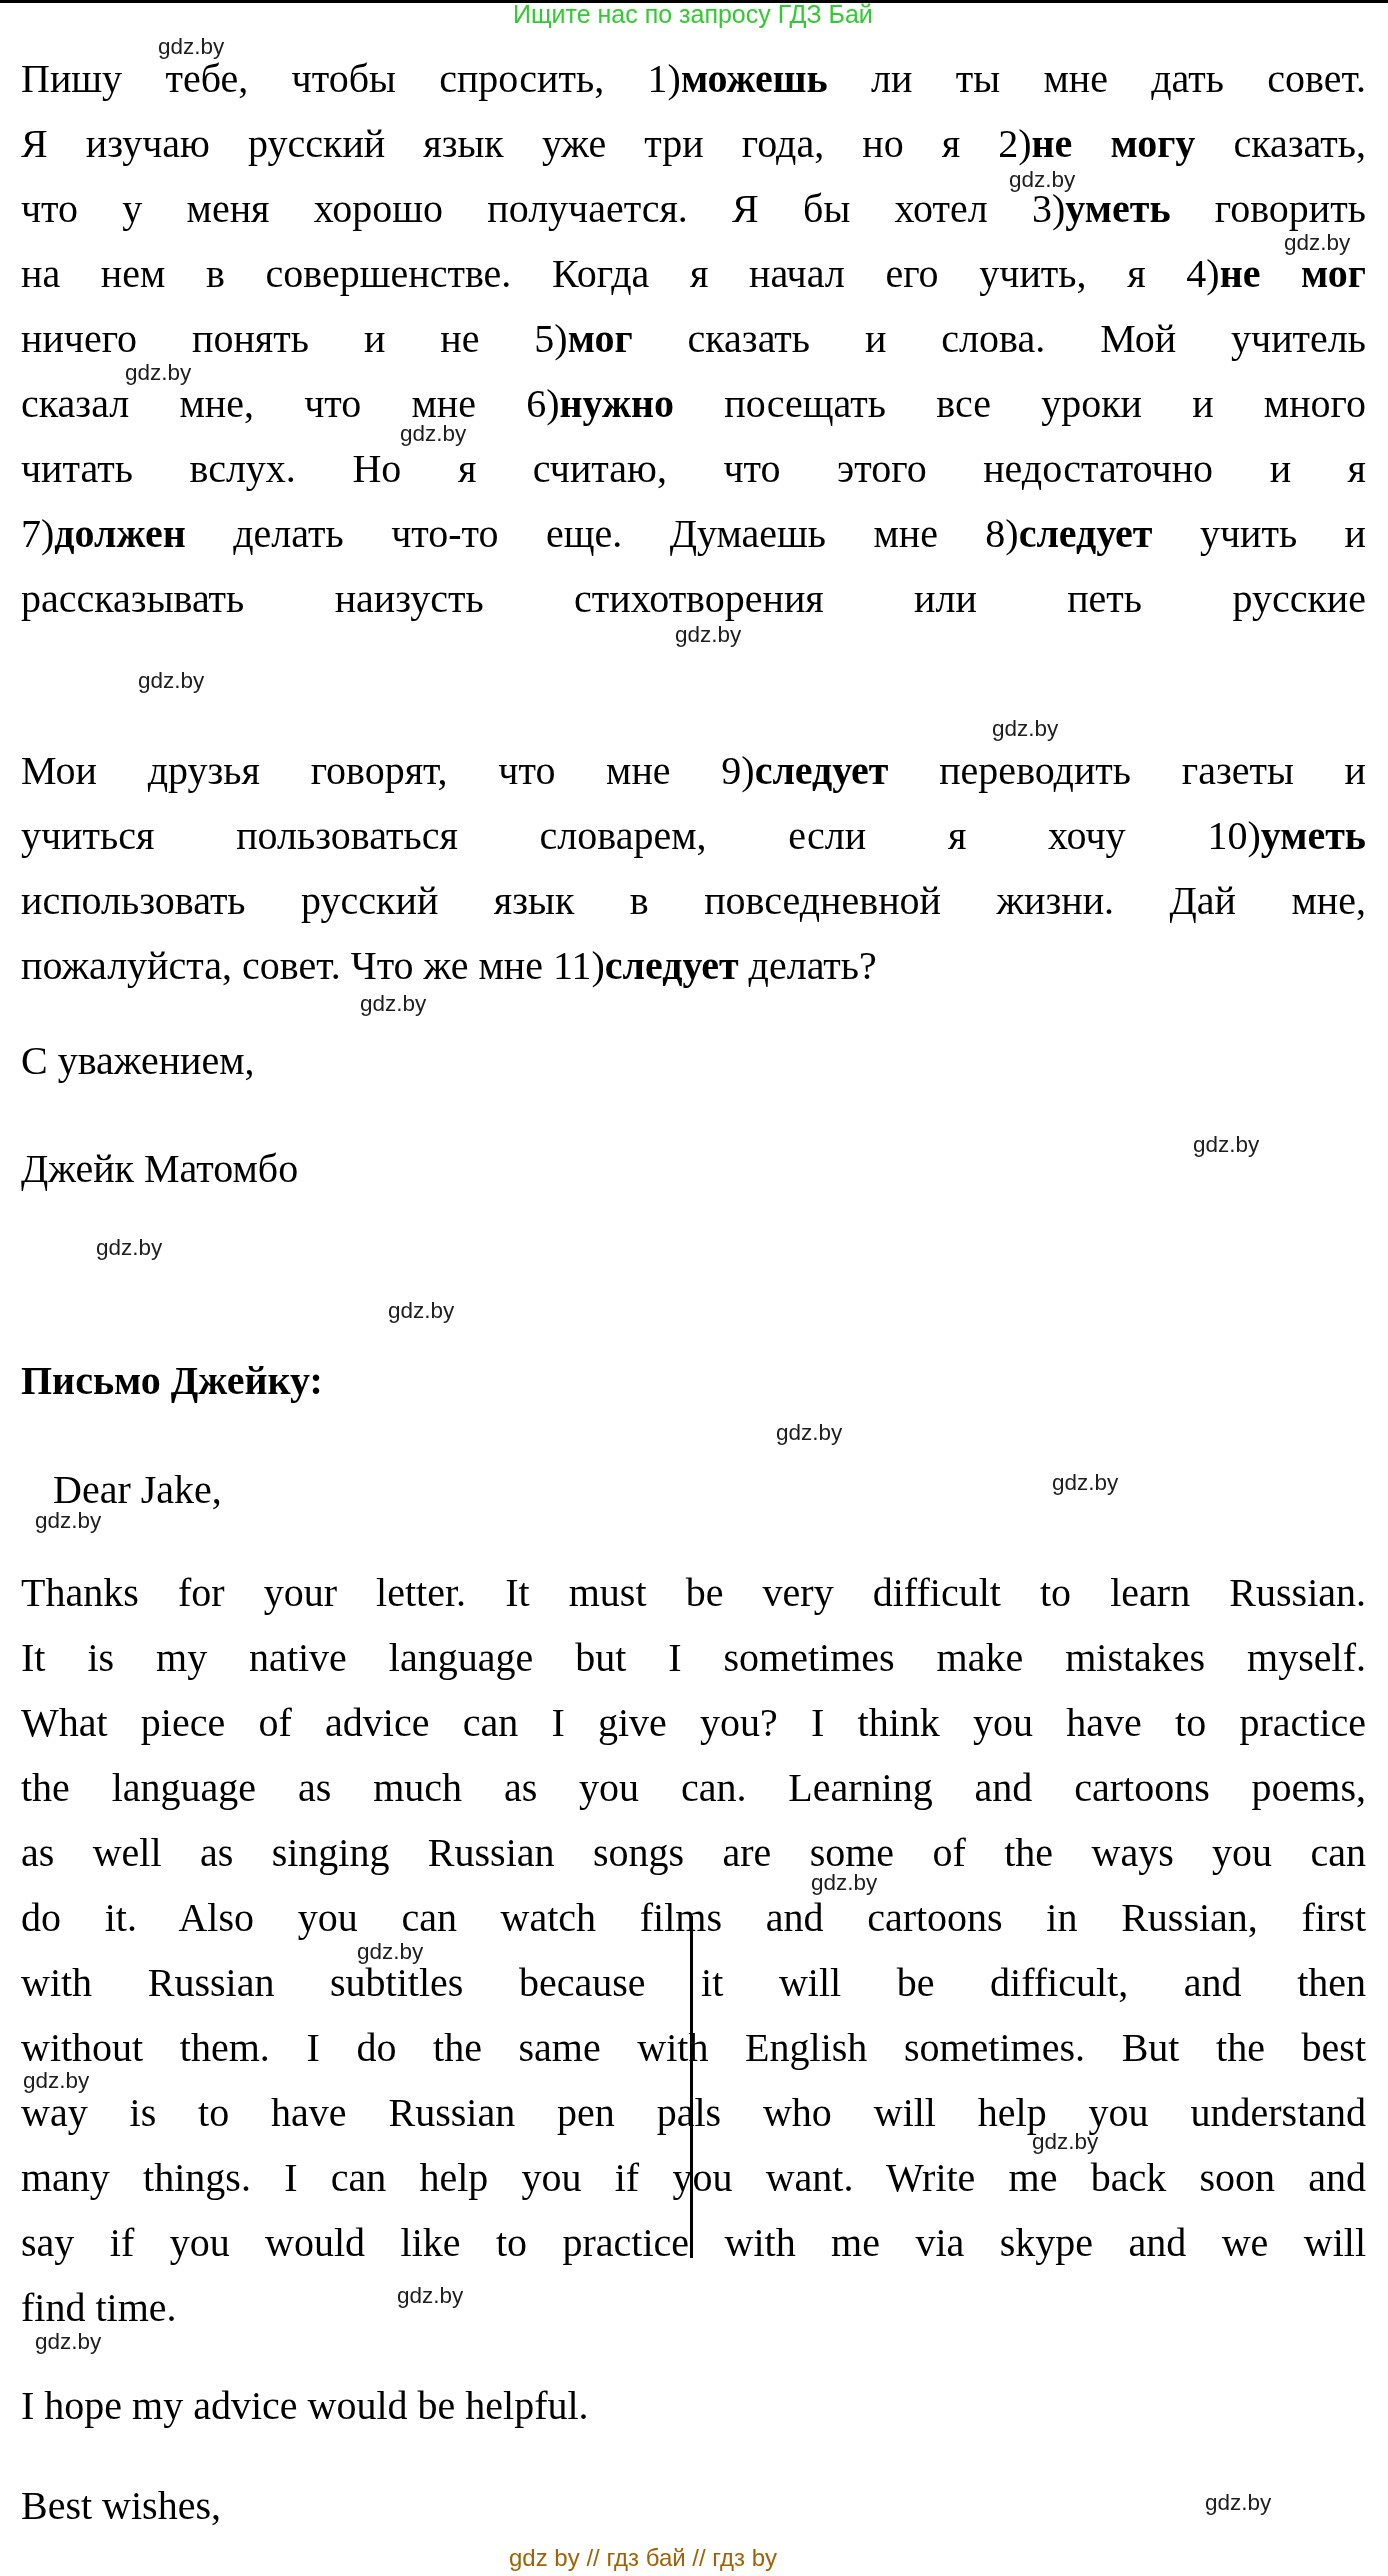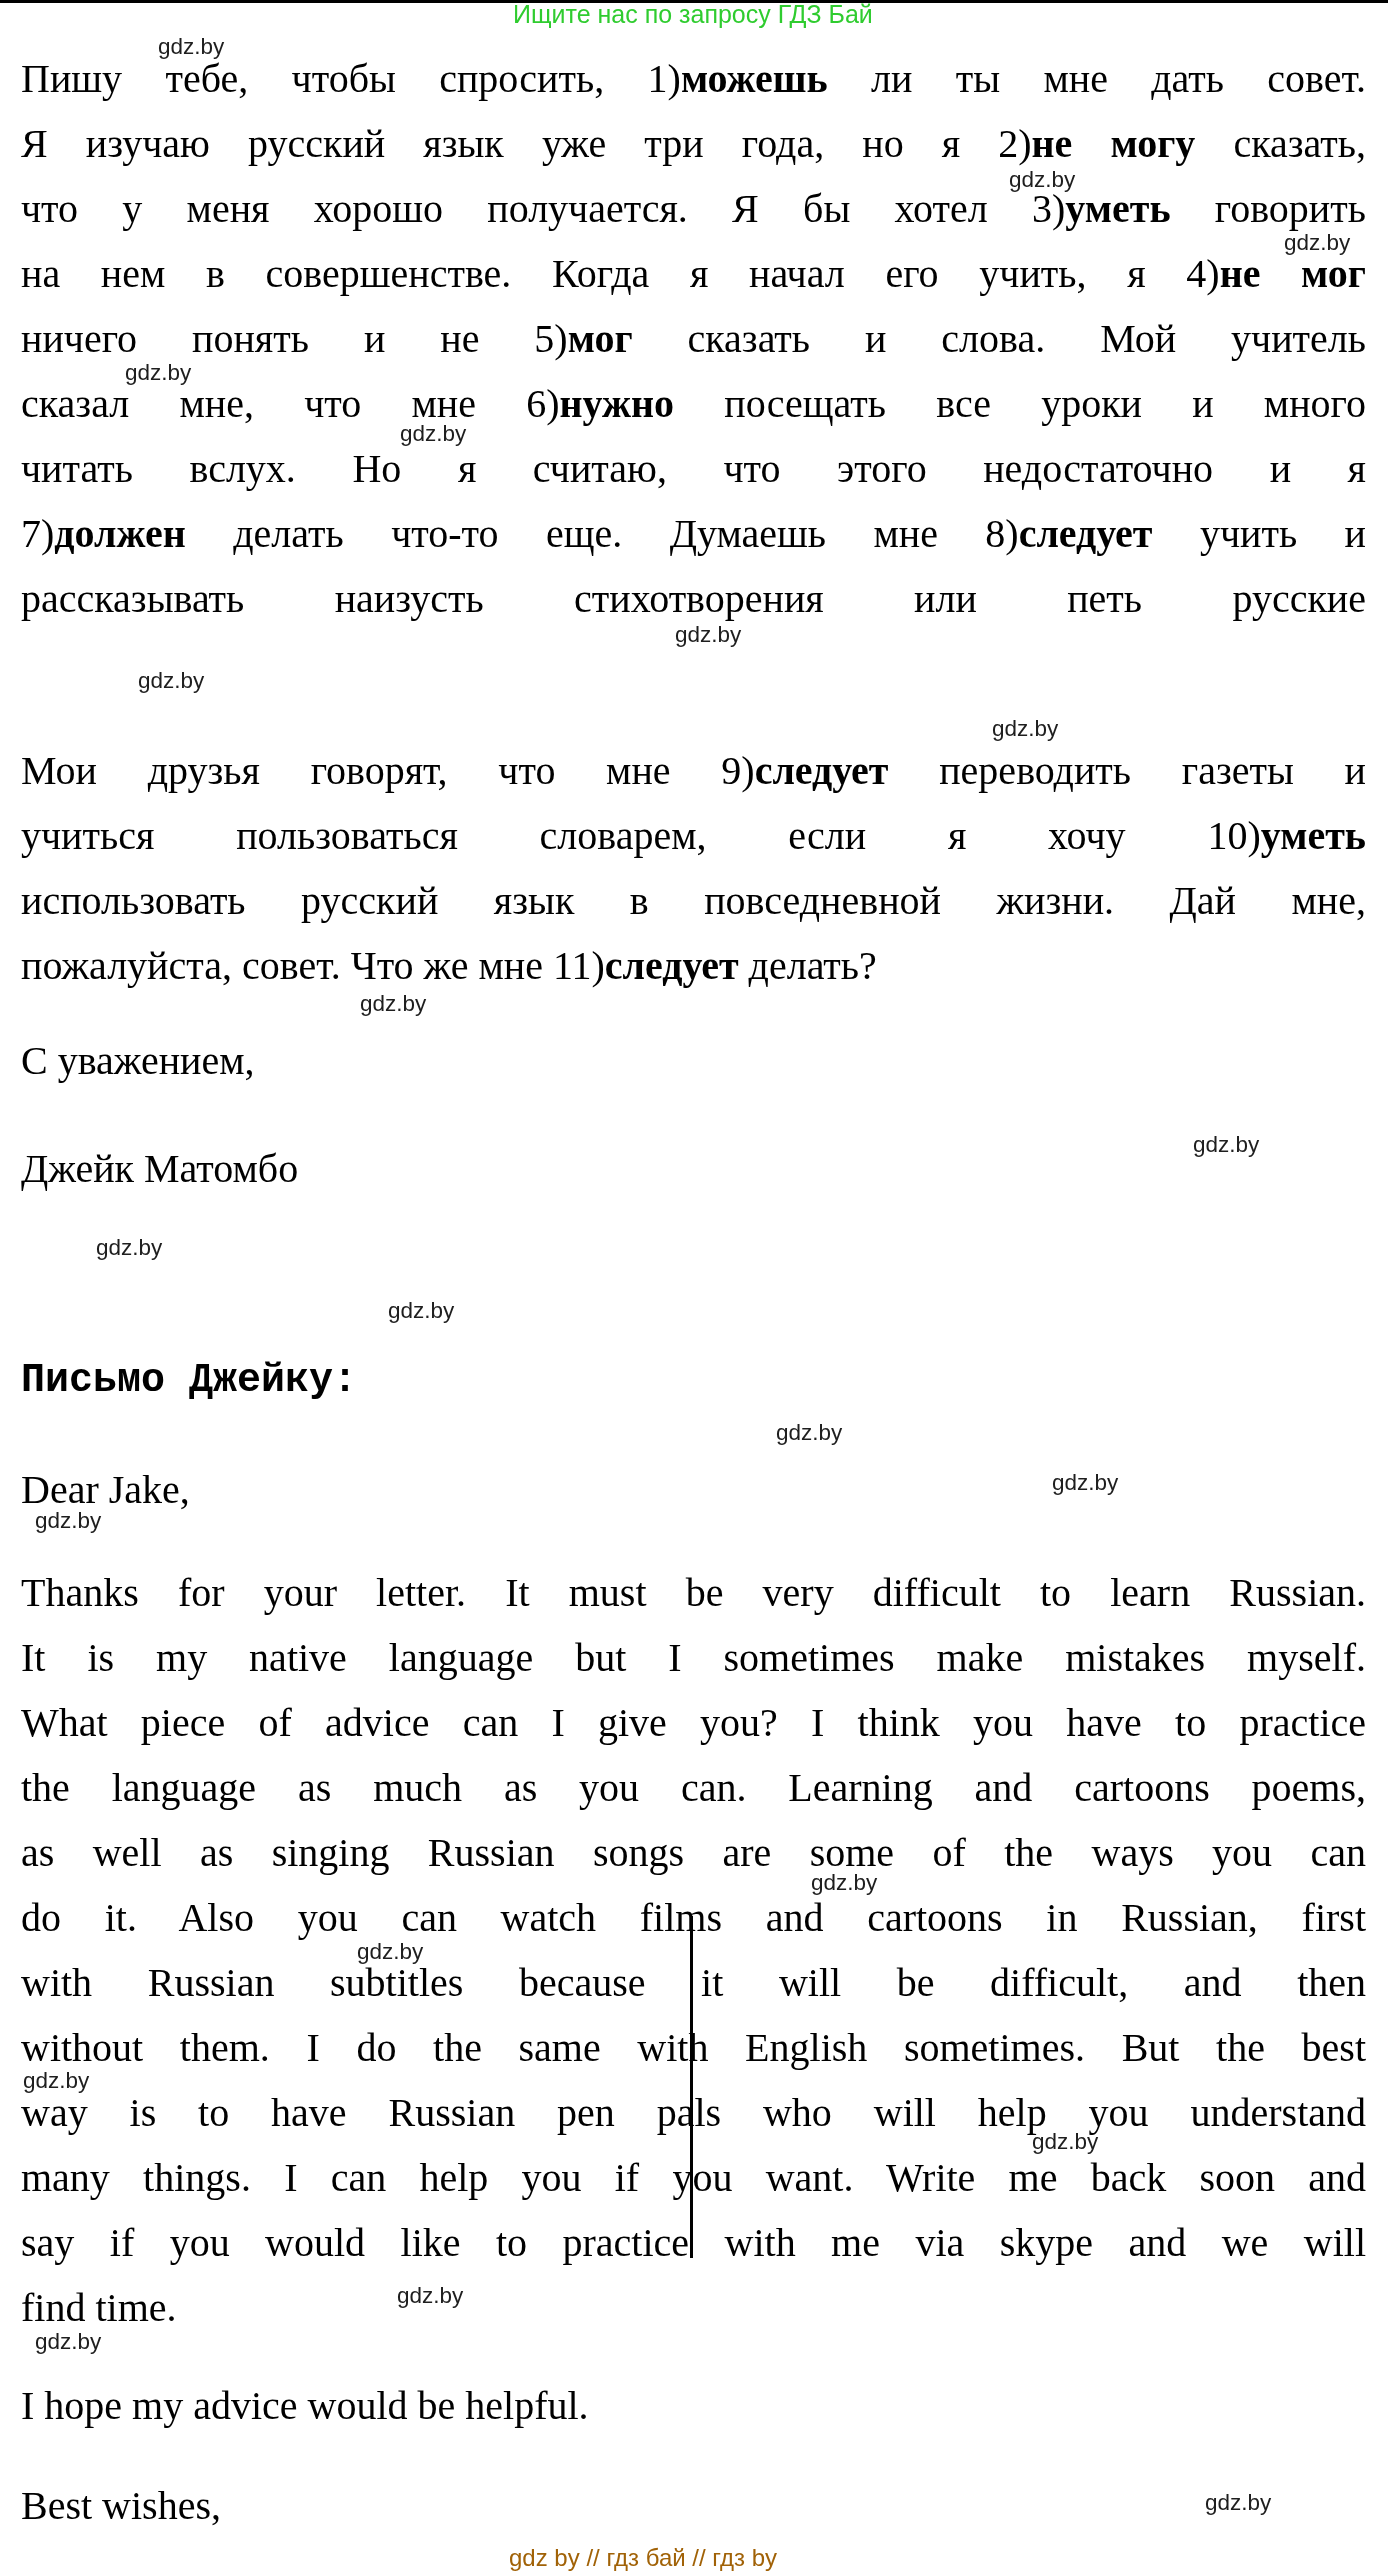--- a/index.html
+++ b/index.html
@@ -70,22 +70,22 @@
         <div class="line j" style="height: 65px; line-height: 65px;"><span>рассказывать наизусть стихотворения или петь русские</span></div>
       </div>
       <div class="para" style="top: 738px;">
         <div class="line j" style="height: 65px; line-height: 65px;"><span>Мои друзья говорят, что мне 9)</span><span class="b">следует</span><span>  переводить газеты и</span></div>
         <div class="line j" style="height: 65px; line-height: 65px;"><span>учиться пользоваться словарем, если я хочу 10)</span><span class="b">уметь</span></div>
         <div class="line j" style="height: 65px; line-height: 65px;"><span>использовать русский язык в повседневной жизни. Дай мне,</span></div>
         <div class="line" style="height: 65px; line-height: 65px;"><span>пожалуйста, совет. Что же мне 11)</span><span class="b">следует</span><span> делать?</span></div>
       </div>
       <div class="free-line" style="top: 1028px;">С уважением,</div>
       <div class="free-line" style="top: 1136px;">Джейк Матомбо</div>
-      <div class="free-line heading" style="top: 1348px; font-family: Liberation Mono, monospace;">Письмо Джейку:</div>
-      <div class="free-line" style="top: 1457px;">Dear Jake,</div>
+      <div class="free-line heading" style="top: 1348px;">Письмо Джейку:</div>
+      <div class="free-line" style="top: 1457px; margin-left: 32px;">Dear Jake,</div>
       <div class="para" style="top: 1560px;">
         <div class="line j" style="height: 65px; line-height: 65px;"><span>Thanks for your letter. It must be very difficult to learn Russian.</span></div>
         <div class="line j" style="height: 65px; line-height: 65px;"><span>It is my native language but I sometimes make mistakes myself.</span></div>
         <div class="line j" style="height: 65px; line-height: 65px;"><span>What piece of advice can I give you? I think you have to practice</span></div>
         <div class="line j" style="height: 65px; line-height: 65px;"><span>the language as much as you can. Learning and cartoons poems,</span></div>
         <div class="line j" style="height: 65px; line-height: 65px;"><span>as well as singing Russian songs are some of the ways you can</span></div>
         <div class="line j" style="height: 65px; line-height: 65px;"><span>do it. Also you can watch films and cartoons in Russian, first</span></div>
         <div class="line j" style="height: 65px; line-height: 65px;"><span>with Russian subtitles because it will be difficult, and then</span></div>
         <div class="line j" style="height: 65px; line-height: 65px;"><span>without them. I do the same with English sometimes. But the best</span></div>
         <div class="line j" style="height: 65px; line-height: 65px;"><span>way is to have Russian pen pals who will help you understand</span></div>

